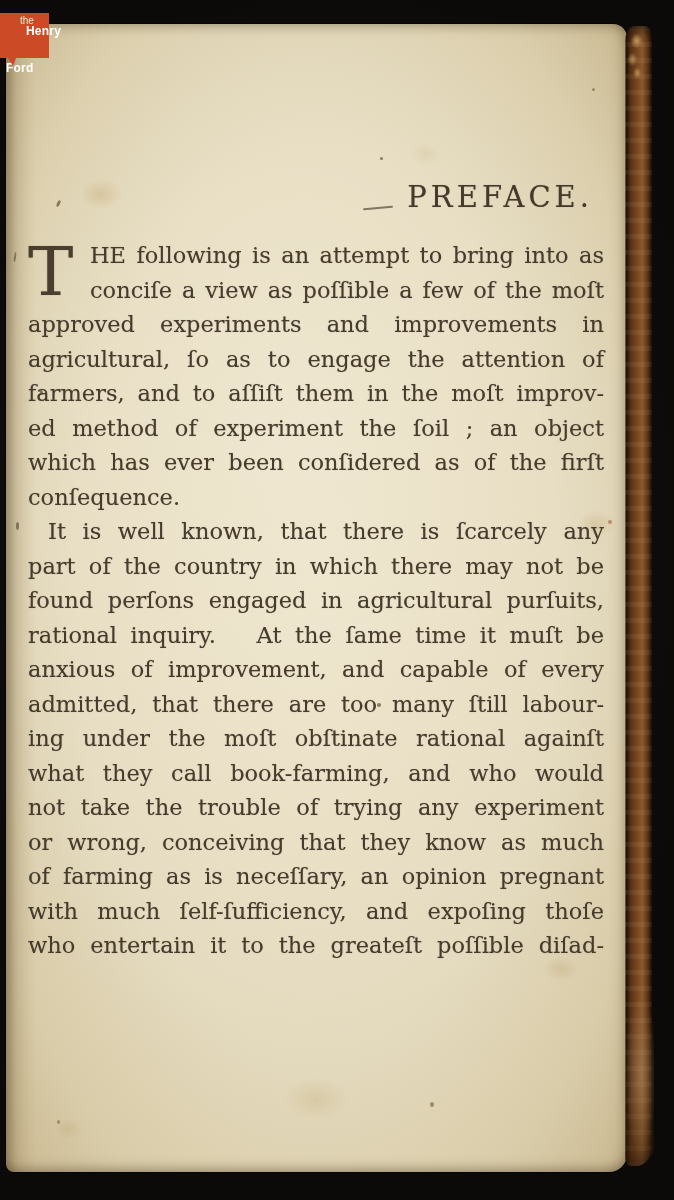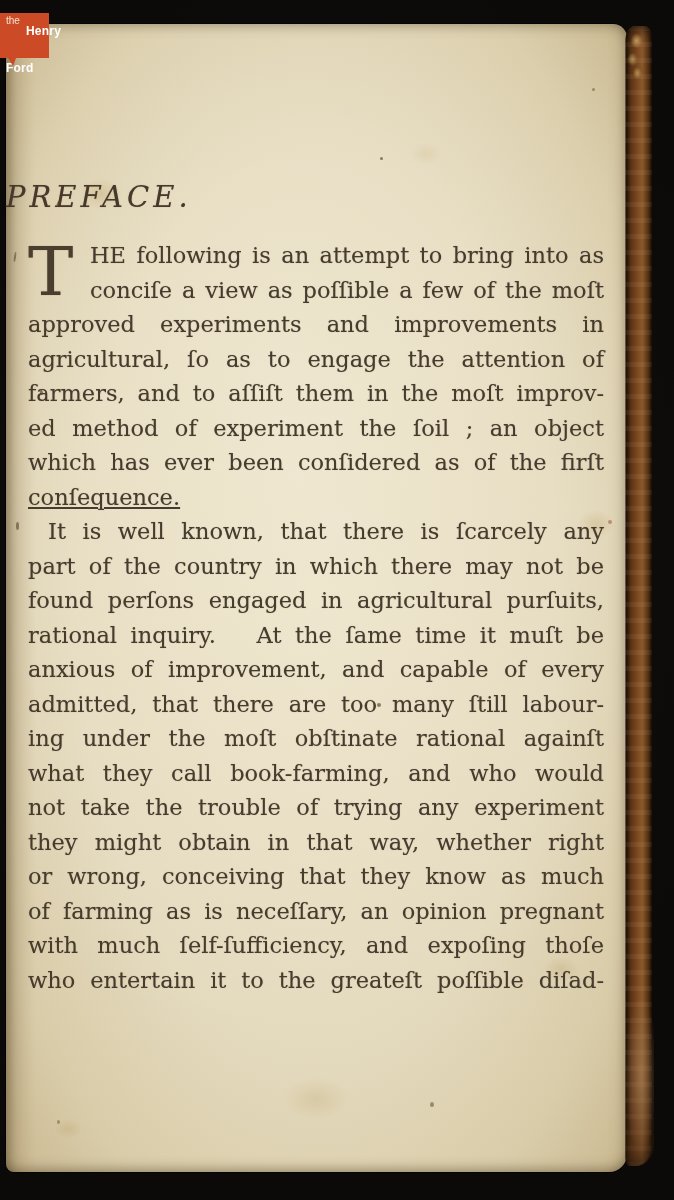--- a/index.html
+++ b/index.html
@@ -27,21 +27,21 @@
       radial-gradient(ellipse at 50% 50%, #eae0c6 0%, #e4dabe 55%, #d9cca9 82%, #c9b890 100%);
     box-shadow:
       inset 0 -8px 14px -7px rgba(92,76,48,.55),
       inset 0 9px 14px -9px rgba(92,76,48,.45),
       inset -10px 0 16px -10px rgba(84,68,42,.5),
       inset 14px 0 20px -14px rgba(80,65,40,.5),
       0 0 0 1px rgba(0,0,0,.55);
   }
 
   
-  .heading-row{position:absolute;left:0;top:156px;width:100%;text-align:left;font-style:italic;}
+  .heading-row{position:absolute;left:0;top:156px;width:100%;text-align:right;}
   .heading{
     position:relative;display:inline-block;margin-right:34px;
     font-size:29px;letter-spacing:4px;color:#46392b;
     text-shadow:0 0 1px rgba(70,56,40,.4);
   }
   .heading::before{ 
     content:"";position:absolute;left:-44px;bottom:5px;width:30px;height:2px;
     background:rgba(74,60,44,.65);transform:rotate(-5deg);border-radius:2px;
   }
 
@@ -51,21 +51,21 @@
     font-size:22.5px;line-height:34.5px;color:#463b2d;
     text-shadow:0 0 1px rgba(70,58,44,.35);
     word-spacing:1px;
   }
   .dropcap{
     float:left;width:52px;height:66px;margin:3px 10px 0 0;
     font-size:68px;line-height:62px;color:#4a3e2f;
     text-shadow:0 0 1px rgba(70,58,44,.5);
   }
   .line{text-align:justify;text-align-last:justify;white-space:normal;}
-  .line.para-end{text-align-last:left;text-decoration:underline;}
+  .line.para-end{text-align-last:left;}
   .line.indent{text-indent:20px;}
 
   
   .spine{
     position:absolute;left:625px;top:26px;width:27px;height:1140px;
     border-radius:10px 8px 16px 6px / 16px 10px 22px 8px;
     background:
       repeating-linear-gradient(180deg, rgba(255,222,175,.07) 0 5px, rgba(0,0,0,0) 5px 16px),
       linear-gradient(90deg,#22130707 0%, #241407 4%, #5d3517 22%, #7d4a22 48%, #8a5a2e 64%, #5a3415 86%, #1c0f06 100%);
     box-shadow:inset 0 10px 14px -8px rgba(0,0,0,.8), inset 0 -14px 18px -10px rgba(0,0,0,.55);
@@ -103,21 +103,21 @@
   .logo{
     position:absolute;left:0;top:13px;width:49px;height:45px;background:#cc4a26;
     font-family:"Liberation Sans", sans-serif;color:#ffffff;z-index:5;
     padding:3px 0 0 5px;box-sizing:border-box;
   }
   .logo::after{ 
     content:"";position:absolute;left:8px;bottom:-8px;
     border-style:solid;border-width:8px 3px 0 5px;
     border-color:#cc4a26 transparent transparent transparent;
   }
-  .logo .t1{display:block;font-size:10px;line-height:10px;font-weight:400;margin-left:1px;color:#f3e6cf;}
+  .logo .t1{display:block;font-size:10px;line-height:10px;font-weight:400;margin-left:15px;color:#f3e6cf;}
   .logo .t2{display:block;font-size:12px;line-height:11px;font-weight:700;margin-left:21px;letter-spacing:.2px;}
   .logo .t3{display:block;font-size:12px;line-height:12px;font-weight:700;margin-left:1px;letter-spacing:.2px;margin-top:25px;}
 </style>
 </head>
 <body>
 
 <div class="stage">
 
   <div class="page">
 
@@ -137,21 +137,20 @@
       <div class="line para-end">conſequence.</div>
       <div class="line indent">It is well known, that there is ſcarcely any</div>
       <div class="line">part of the country in which there may not be</div>
       <div class="line">found perſons engaged in agricultural purſuits,</div>
       <div class="line">rational inquiry.&nbsp;&nbsp; At the ſame time it muſt be</div>
       <div class="line">anxious of improvement, and capable of every</div>
       <div class="line">admitted, that there are too many ſtill labour-</div>
       <div class="line">ing under the moſt obſtinate rational againſt</div>
       <div class="line">what they call book-farming, and who would</div>
       <div class="line">not take the trouble of trying any experiment</div>
-      <div class="line">they might obtain in that way, whether right</div>
       <div class="line">or wrong, conceiving that they know as much</div>
       <div class="line">of farming as is neceſſary, an opinion pregnant</div>
       <div class="line">with much ſelf-ſufficiency, and expoſing thoſe</div>
       <div class="line">who entertain it to the greateſt poſſible diſad-</div>
     </div>
 
     <div class="speck sp1"></div>
     <div class="speck sp2"></div>
     <div class="speck sp3"></div>
     <div class="speck sp4"></div>

